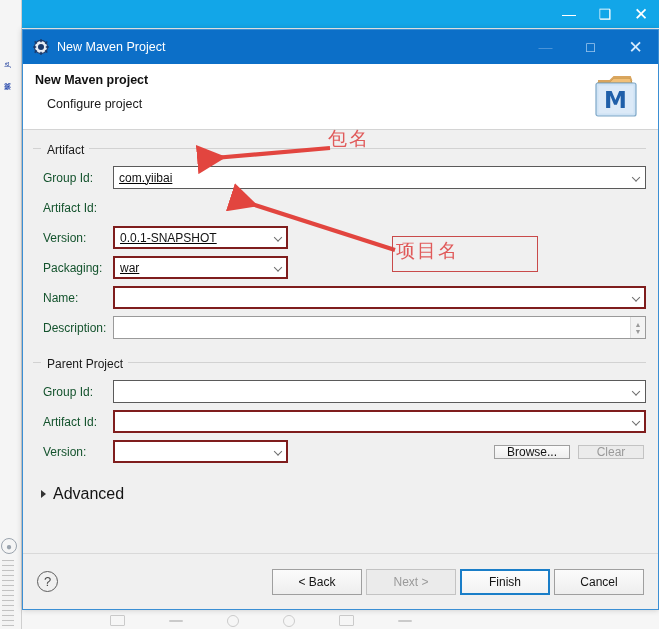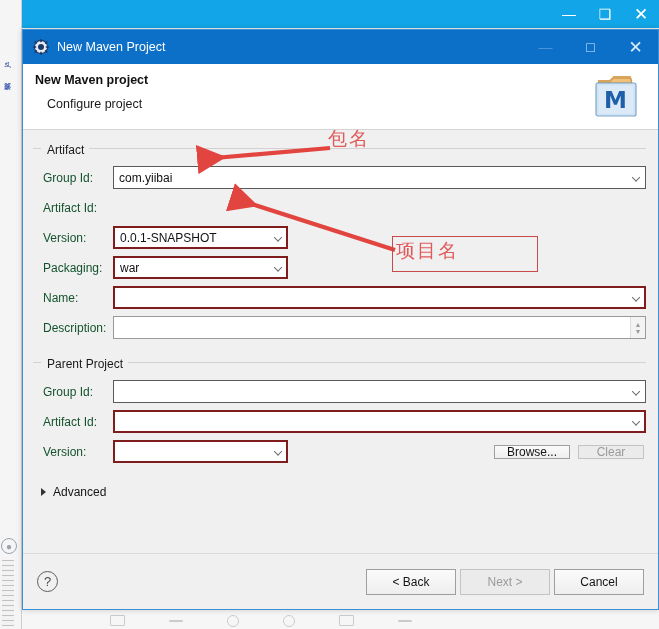--- a/index.html
+++ b/index.html
@@ -144,21 +144,21 @@
     font-size: 12px; color: #1a1a1a;
     margin-left: 8px;
   }
   .gb-inner { padding: 8px 2px 4px 2px; }
 
   .frow { display: flex; align-items: center; height: 23px; margin-bottom: 7px; }
   .flabel {
     width: 78px; flex: 0 0 78px; font-size: 12px; color: #14532d;
     padding-left: 8px;
   }
-  .fctl { position: relative; flex: 1 1 auto; height: 23px; }
+  .fctl { position: relative; flex: 1 1 auto; height: 23px; text-decoration: underline; }
 
   .tbox {
     width: 100%; height: 23px;
     background: #ffffff; border: 1px solid #7d7d7d;
     font-size: 12px; color: #111;
     padding: 0 20px 0 5px;
     display: flex; align-items: center;
     white-space: nowrap; overflow: hidden;
   }
   .tbox.focus { border: 1px solid #2a8ed6; outline: 1px solid #bcdff5; }
@@ -197,21 +197,21 @@
   }
   .btn.disabled { color: #9a9a9a; border-color: #c3c3c3; background:#ebebeb; }
 
   .browse-row {
     display: flex; align-items: center; height: 23px; margin-bottom: 4px;
   }
   .browse-right { margin-left: auto; display: flex; gap: 8px; padding-right: 2px; }
 
   .advanced {
     display: flex; align-items: center; gap: 7px;
-    margin: 14px 0 0 8px; font-size: 12px; color: #141414;
+    margin: 14px 0 0 8px; font-size: 16px; color: #141414;
   }
   .tri {
     width: 0; height: 0;
     border-left: 5px solid #333;
     border-top: 4px solid transparent;
     border-bottom: 4px solid transparent;
   }
 
   .dlg-footer {
     flex: 0 0 auto; height: 56px;
@@ -415,20 +415,21 @@
         <span>Advanced</span>
       </div>
 
     </div>
 
     <div class="dlg-footer">
       <div class="help-btn">?</div>
       <div class="footer-btns">
         <div class="btn wide">&lt; Back</div>
         <div class="btn wide disabled">Next &gt;</div>
+        <div class="btn wide default">Finish</div>
         <div class="btn wide">Cancel</div>
       </div>
     </div>
 
   </div>
 
   <div class="anno-layer">
     <svg width="659" height="629" style="position:absolute;left:0;top:0;">
       <defs>
         <marker id="ah" markerWidth="7" markerHeight="7" refX="5.6" refY="3.5" orient="auto">

